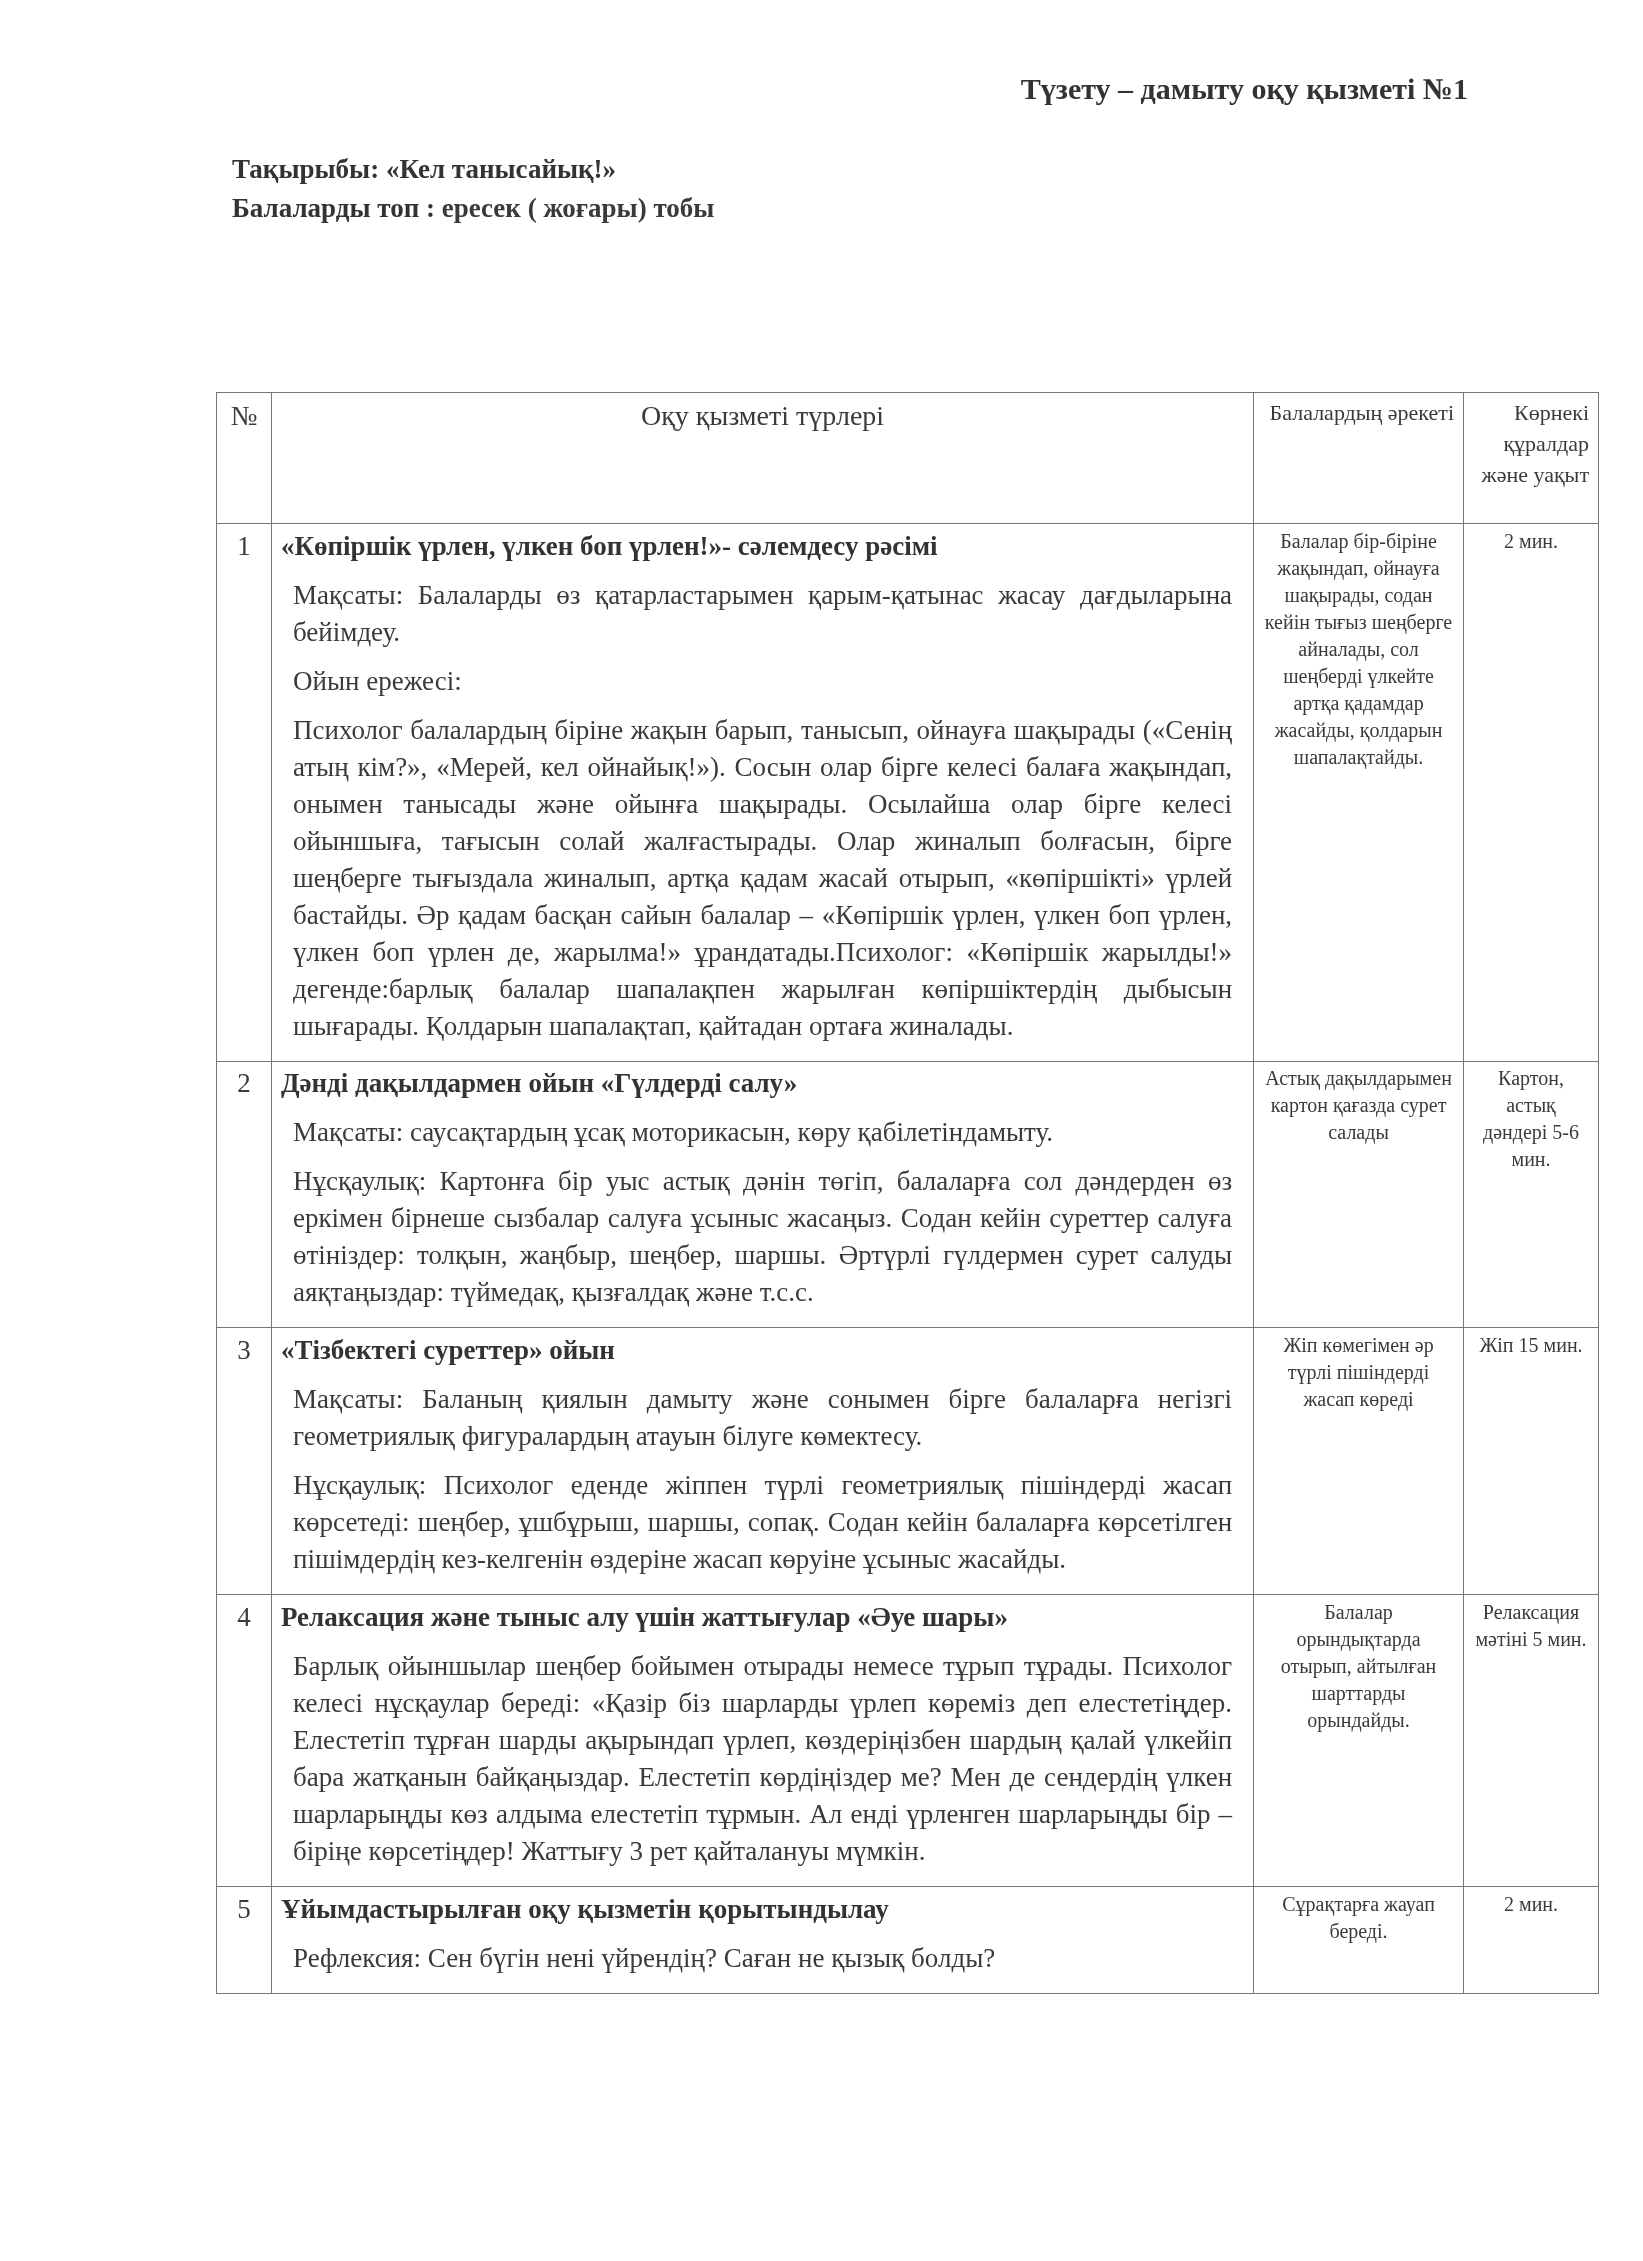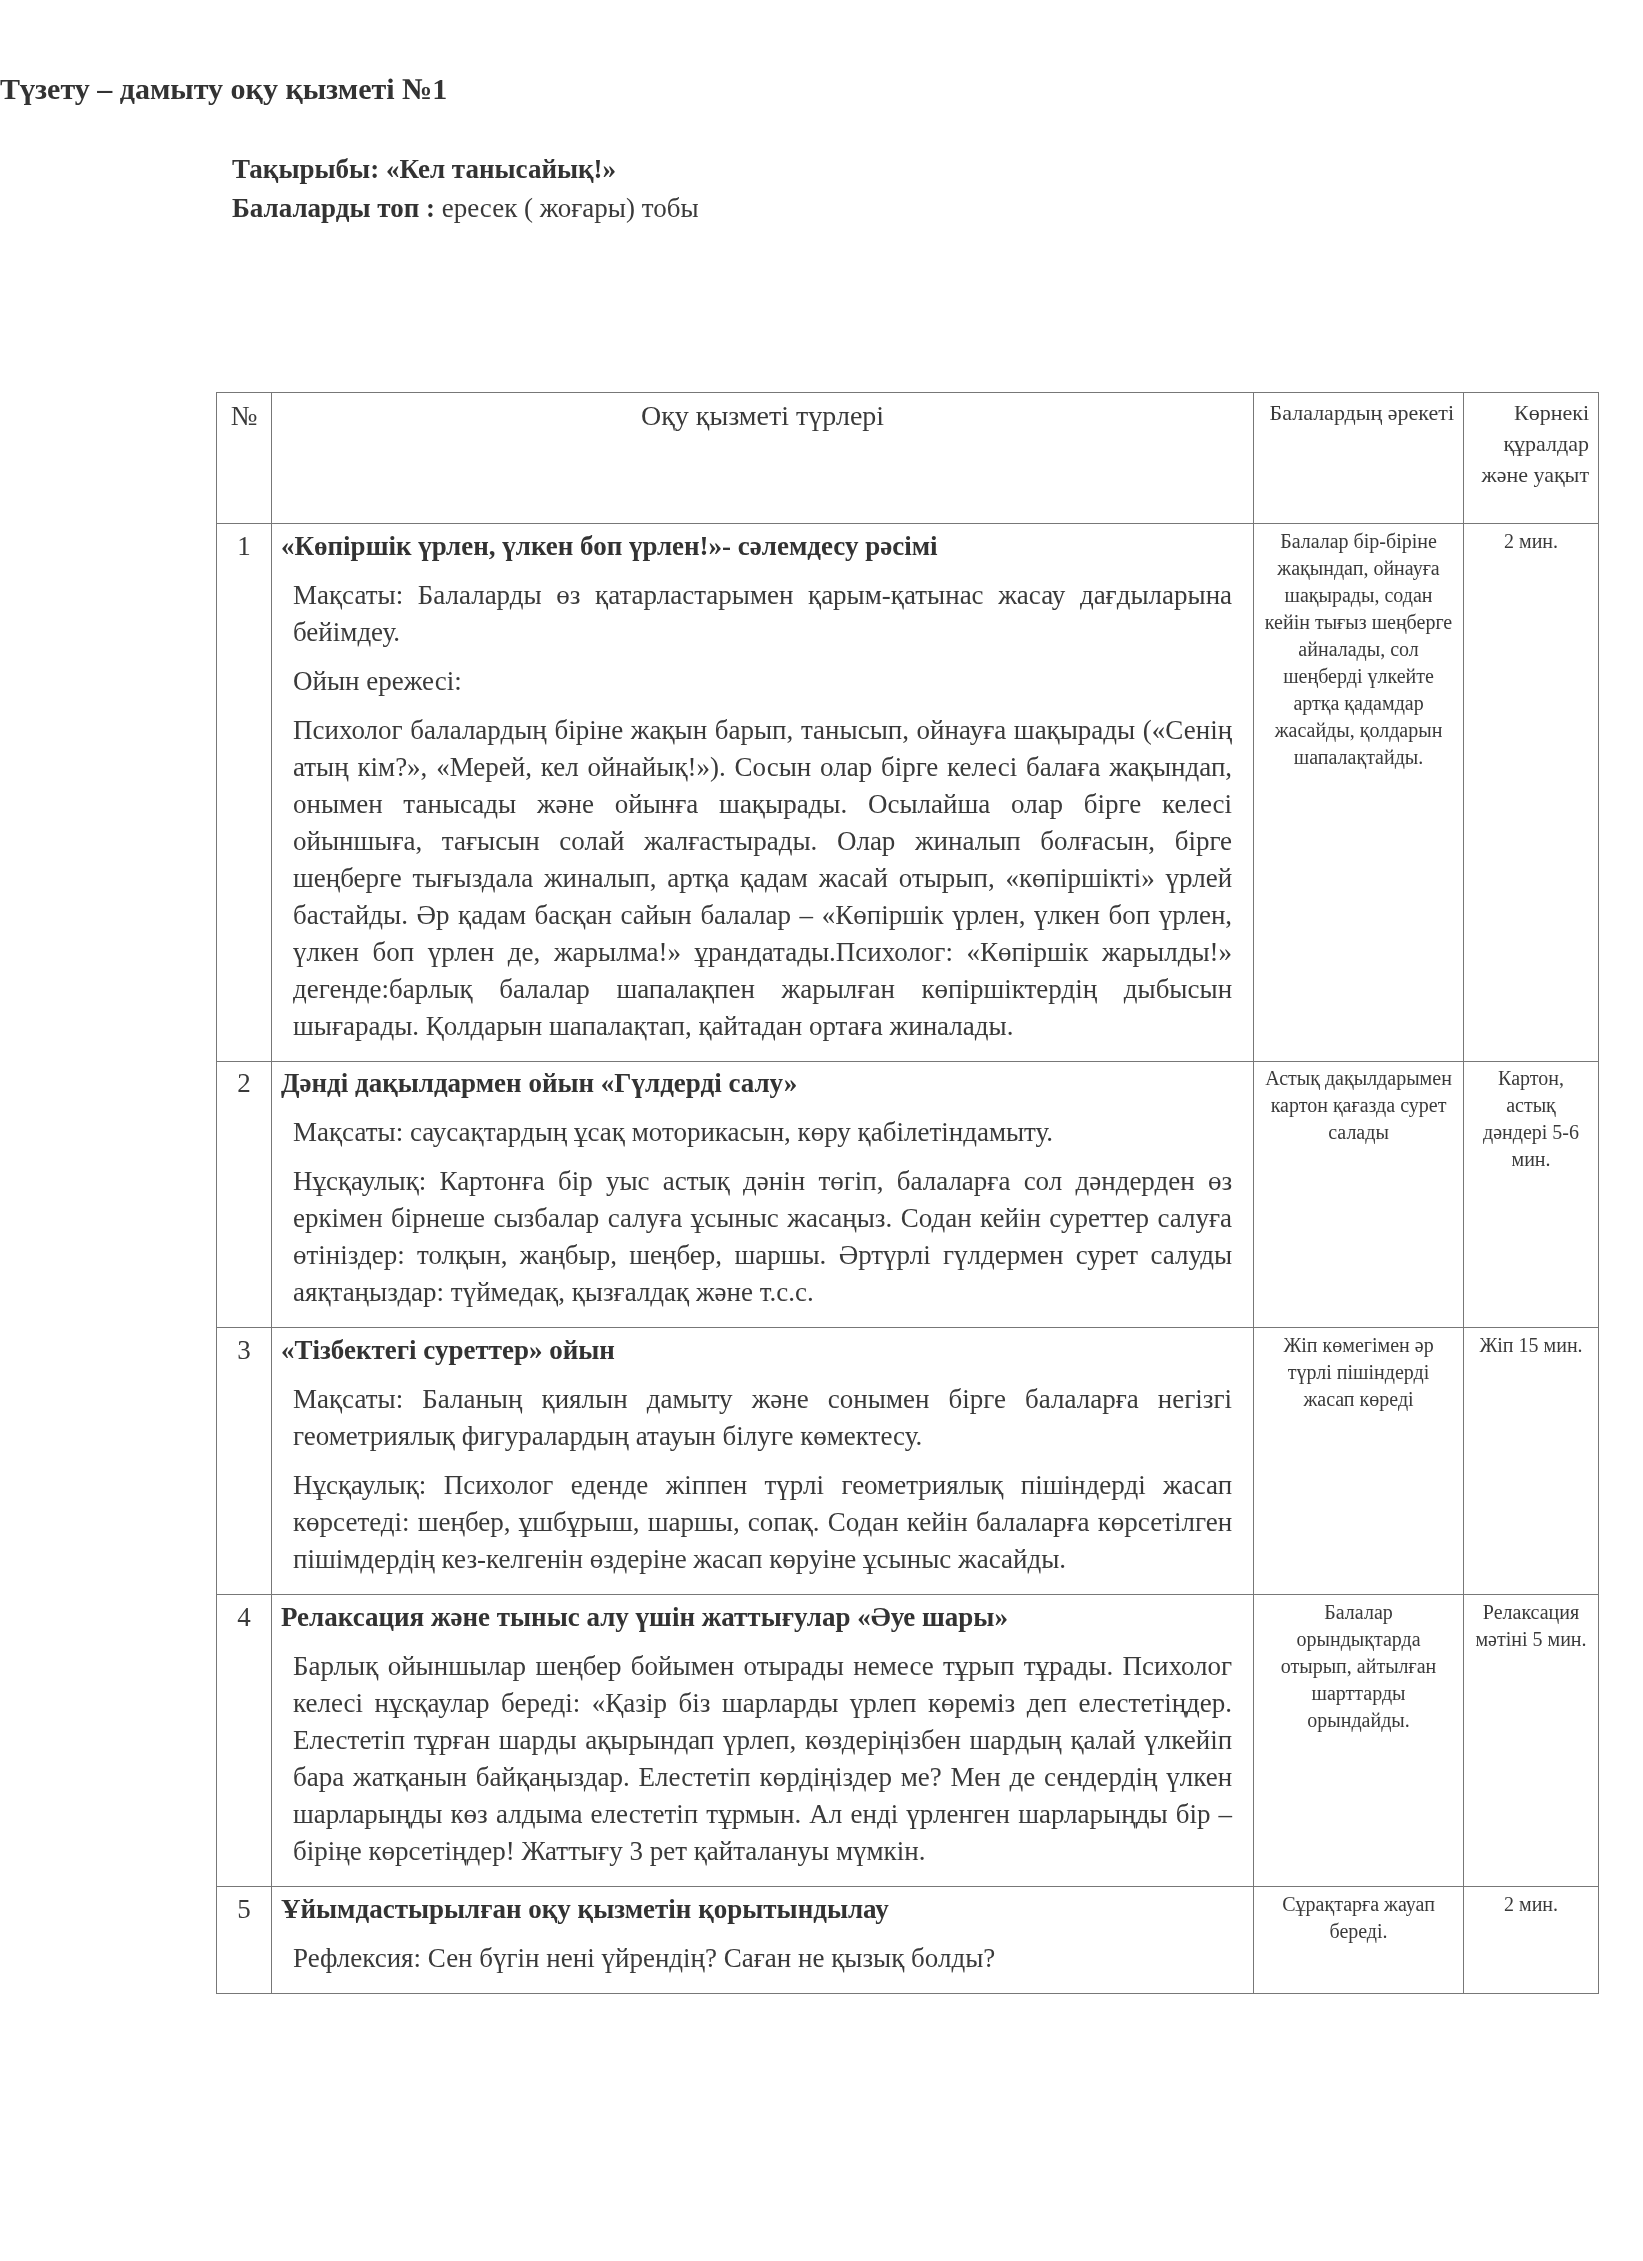--- a/index.html
+++ b/index.html
@@ -1,21 +1,21 @@
 <!DOCTYPE html>
 <html style="font-size:10.3px"><head>
 <meta charset="utf-8">
 <style>
   html, body { margin: 0; padding: 0; background: #ffffff; }
   body { width: 1644px; height: 2261px; position: relative; overflow: hidden;
          font-family: "Liberation Serif", "DejaVu Serif", serif; color: #3a3a3a; }
-  .title { position: absolute; left: 0; width: 1468px; top: 72px; text-align: left;
+  .title { position: absolute; left: 0; width: 1468px; top: 72px; text-align: right;
            font-weight: bold; font-size: 30px; color: #333; }
   .meta { position: absolute; left: 232px; width: 1315px; top: 150px; font-size: 27px; line-height: 39px; }
-  .meta p { margin: 0; text-align: justify; }
+  .meta p { margin: 0; text-align: justify; font-weight: bold; }
   .meta b { color: #333; }
   table.plan { position: absolute; left: 216px; top: 392px; width: 1383px; border-collapse: collapse;
                font-size: 27px; line-height: 37px; }
   table.plan td, table.plan th { border: 1.3px solid #777; vertical-align: top; padding: 3.9px 9px; }
   table.plan th { font-weight: normal; height: 122px; }
   .c-num { width: 36px; text-align: center; }
   .c-act { width: 964px; }
   .c-kid { width: 191px; text-align: center; }
   .c-res { width: 116px; text-align: center; }
   .hdr-main { font-size: 28px; text-align: center; padding-top: 3.9px; }

